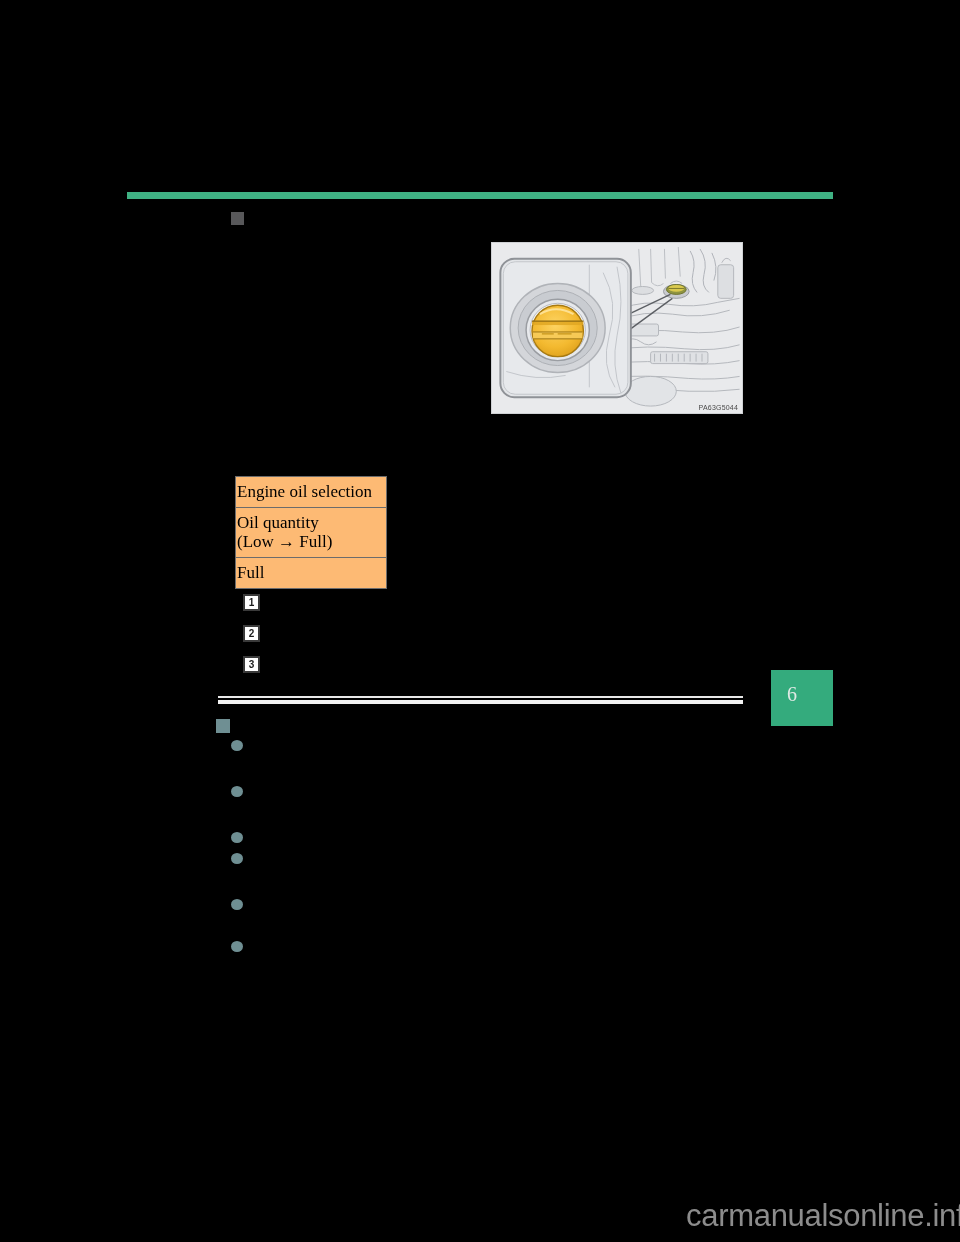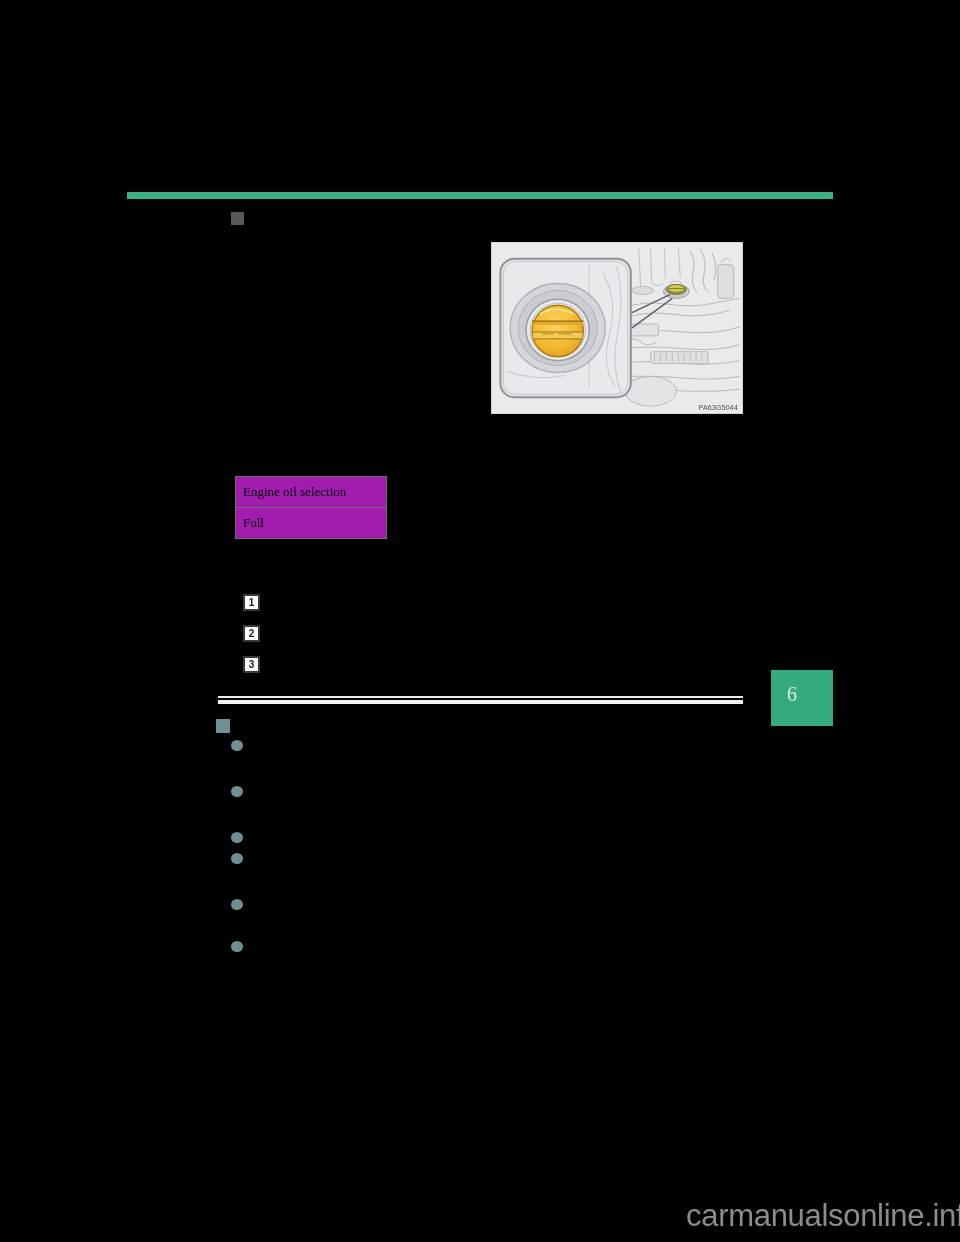--- a/index.html
+++ b/index.html
@@ -39,26 +39,26 @@
   }
 
   
   .tbl {
     position:absolute; left:235px; top:476px; width:152px;
     border:1px solid #6c6c6c; border-collapse:collapse;
     background:#d2d2d2;
   }
   .tbl td {
     border:1px solid #6c6c6c;
-    background:#a21caf;
+    background:#fdba74;
     color:#000;
     font-family:"Liberation Serif", serif;
-    font-size:13px;
+    font-size:17px;
     line-height:19px;
-    padding:5px 7px 6px 7px;
+    padding:5px 7px 6px 1px;
     vertical-align:top;
     white-space:pre-line;
   }
 
   
   .numbox {
     position:absolute; width:17px; height:17px;
     background:#fff; border:2px solid #3a3a3a;
     font-family:"Liberation Sans", sans-serif;
     font-size:10px; font-weight:bold; color:#1a1a1a;
@@ -199,20 +199,24 @@
 
   <div class="redacted" style="left:232px;top:234px;width:220px;height:210px;"></div>
   <div class="redacted" style="left:232px;top:424px;width:500px;height:44px;"></div>
 
   <table class="tbl">
     <tbody>
       <tr>
         <td>Engine oil selection</td>
       </tr>
       <tr>
+        <td>Oil quantity
+(Low → Full)</td>
+      </tr>
+      <tr>
         <td>Full</td>
       </tr>
     </tbody>
   </table>
 
   <div class="numbox n1">1</div>
   <div class="numbox n2">2</div>
   <div class="numbox n3">3</div>
 
   <div class="redacted" style="left:266px;top:592px;width:300px;height:84px;"></div>

